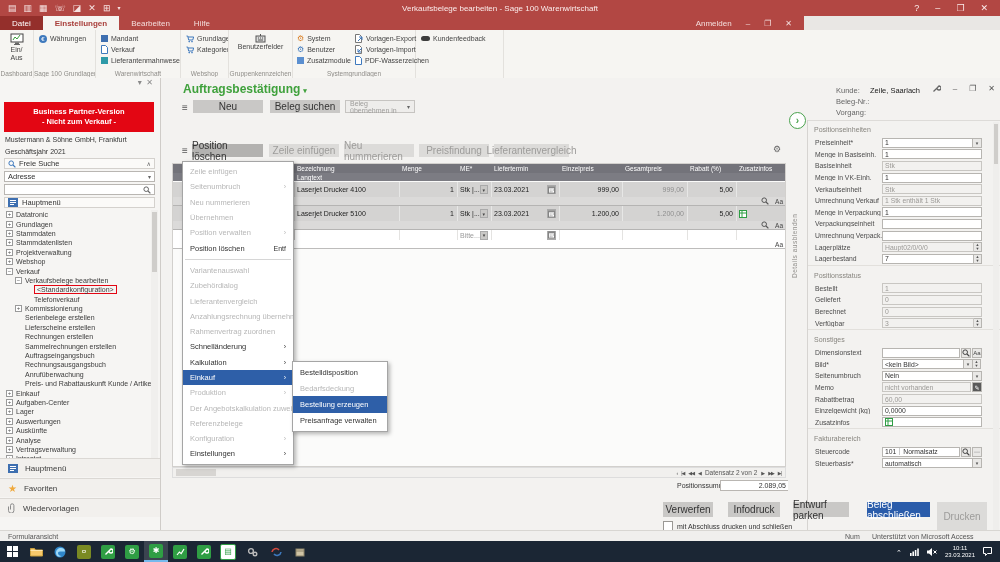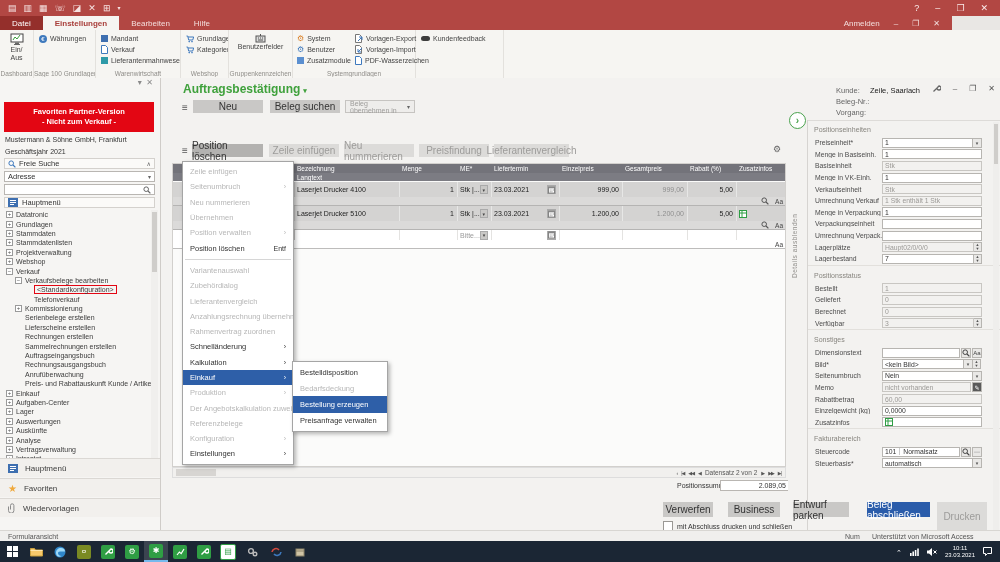--- a/index.html
+++ b/index.html
@@ -6,21 +6,21 @@
   .screen{position:relative;width:1000px;height:562px;background:#e9e7e4;overflow:hidden;
     font-family:"Liberation Sans",sans-serif;font-size:9px;color:#333}
   .abs{position:absolute}
   
   .titlebar{left:0;top:0;width:1000px;height:16px;background:#b24743;display:flex;align-items:center;color:#fff}
   .qat{display:flex;gap:7px;padding-left:8px;font-size:9px;line-height:16px;color:#f6e3e2}
   .qat span{cursor:default}
   .tb-title{position:absolute;left:0;width:1000px;text-align:center;font-size:8px;color:#fbeceb;pointer-events:none}
   .tb-ctrl{margin-left:auto;display:flex;gap:16px;padding-right:12px;font-size:9px;color:#fbeceb}
   
-  .ribtabs{left:0;top:16px;width:952px;height:14px;background:#b24743;display:flex;align-items:stretch;color:#f3dddc;font-size:8px}
+  .ribtabs{left:0;top:16px;width:804px;height:14px;background:#b24743;display:flex;align-items:stretch;color:#f3dddc;font-size:8px}
   .rtab{padding:0 12px;display:flex;align-items:center;cursor:default}
   .rtab.file{background:#942f2b;color:#fff}
   .rtab.active{background:#f6f5f2;color:#a93f3b;font-weight:bold}
   .rib-right{margin-left:auto;display:flex;gap:14px;align-items:center;padding-right:12px;font-size:8px;color:#f3dddc}
   
   .ribbon{left:0;top:30px;width:1000px;height:48px;background:#f6f5f2;border-bottom:1px solid #dddbd7;display:flex}
   .rgroup{position:relative;height:48px;border-right:1px solid #e3e1dd;box-sizing:border-box}
   .rglabel{position:absolute;bottom:1px;left:0;right:0;text-align:center;font-size:6.5px;color:#8f8d89;white-space:nowrap;overflow:hidden}
   .rbig{display:flex;flex-direction:column;align-items:center;padding-top:3px;font-size:7px;color:#444;text-align:center;white-space:pre-line;line-height:8px}
   .rlist{padding:3px 0 0 5px}
@@ -152,20 +152,21 @@
     <div class="qat" id="qat">
         <span>▤</span>
         <span>▥</span>
         <span>▦</span>
         <span>☏</span>
         <span>◪</span>
         <span>✕</span>
         <span>⊞</span>
         <span style="font-size: 6px;">▾</span>
       </div>
+    <div class="tb-title">Verkaufsbelege bearbeiten - Sage 100 Warenwirtschaft</div>
     <div class="tb-ctrl" id="tbctrl">
         <span>?</span>
         <span>–</span>
         <span>❐</span>
         <span>✕</span>
       </div>
   </div>
 
   <div class="abs ribtabs" id="ribtabs">
       <div class="rtab file">Datei</div>
@@ -307,21 +308,21 @@
             <span class="ic-sq" style="background: rgb(61, 61, 61); border-radius: 3px; width: 9px; height: 5px;"></span>
             <span>Kundenfeedback</span>
           </div>
         </div>
       </div>
     </div>
 
   <div class="abs sidebar">
     <div class="sb-top"><span>▾</span>&nbsp;&nbsp;<span>✕</span></div>
     <div class="banner">
-      <span>Favoriten Partner-Version</span>
+      <span>Business Partner-Version</span>
         <span>- Nicht zum Verkauf -</span>
     </div>
     <div class="sb-company">Mustermann &amp; Söhne GmbH, Frankfurt</div>
     <div class="sb-year">Geschäftsjahr 2021</div>
     <div class="sb-search">
       <span id="sbmag"><span style="color:#3e79bd"><svg width="8" height="8" viewBox="0 0 8 8">
               <circle cx="3.2" cy="3.2" r="2.3" fill="none" stroke="currentColor" stroke-width="1"></circle>
               <path d="M5 5l2.4 2.4" stroke="currentColor" stroke-width="1.2"></path>
             </svg></span></span>
       <span>Freie Suche</span>
@@ -878,21 +879,21 @@
             </div>
           </div>
         </div>
       </div>
     <div class="pscroll">
         <div class="sb-thumb" style="top:2px;height:40px"></div>
       </div>
 
     <div id="footer">
         <div class="btn fbtn " style="left: 502px; width: 50px; height: 15px;">Verwerfen</div>
-        <div class="btn fbtn " style="left: 567px; width: 52px; height: 15px;">Business</div>
+        <div class="btn fbtn " style="left: 567px; width: 52px; height: 15px;">Infodruck</div>
         <div class="btn fbtn " style="left: 632px; width: 56px; height: 15px;">Entwurf parken</div>
         <div class="btn fbtn primary" style="left: 706px; width: 63px; height: 15px;">Beleg abschließen</div>
         <div class="btn fbtn dis" style="left: 776px; width: 50px; height: 28px;">Drucken</div>
       </div>
     <div class="fchk">
       <div class="chkbox"></div>
       <span>mit Abschluss drucken und schließen</span>
     </div>
 
     <div class="cmenu" id="cmenu" style="left:21px;top:83px;width:110px">

